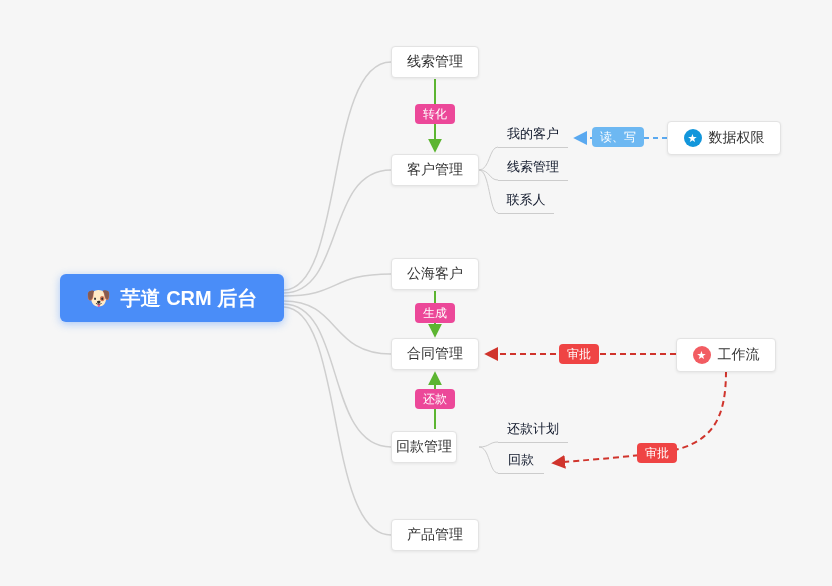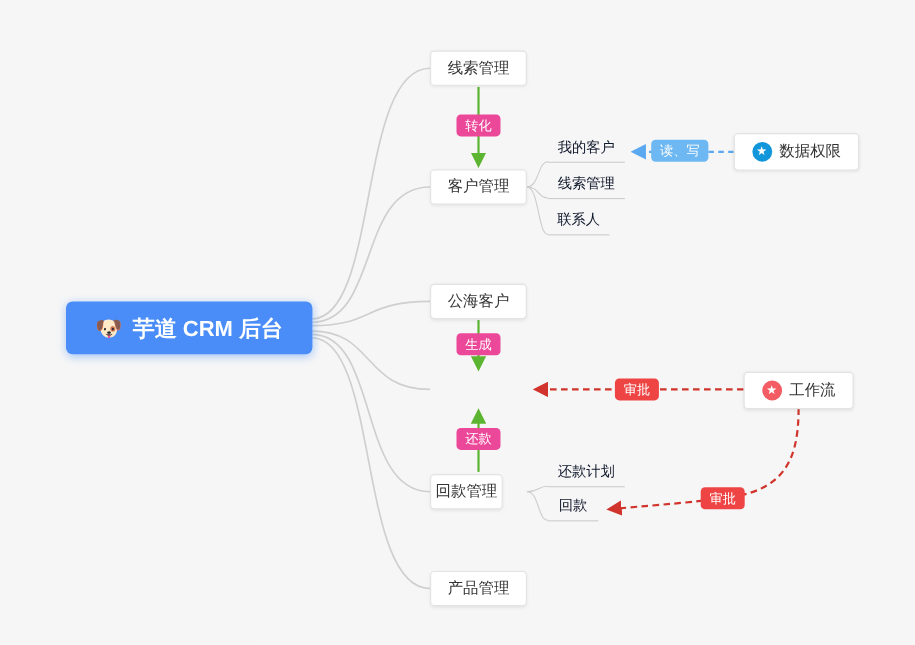--- a/index.html
+++ b/index.html
@@ -96,20 +96,23 @@
 
   <div class="node" style="left:391px;top:46px;width:88px;height:32px;text-align:right;">
     <span>线索管理</span>
   </div>
   <div class="node" style="left:391px;top:154px;width:88px;height:32px;">
     <span>客户管理</span>
   </div>
   <div class="node" style="left:391px;top:258px;width:88px;height:32px;">
     <span>公海客户</span>
   </div>
+  <div class="node" style="left:391px;top:338px;width:88px;height:32px;">
+    <span>合同管理</span>
+  </div>
   <div class="node" style="left:391px;top:431px;width:66px;height:32px;">
     <span>回款管理</span>
   </div>
   <div class="node" style="left:391px;top:519px;width:88px;height:32px;">
     <span>产品管理</span>
   </div>
 
   <div class="leaf-label" style="left:498px;top:126px;width:70px;">我的客户</div>
   <div class="leaf-label" style="left:498px;top:159px;width:70px;">线索管理</div>
   <div class="leaf-label" style="left:498px;top:192px;width:56px;">联系人</div>

